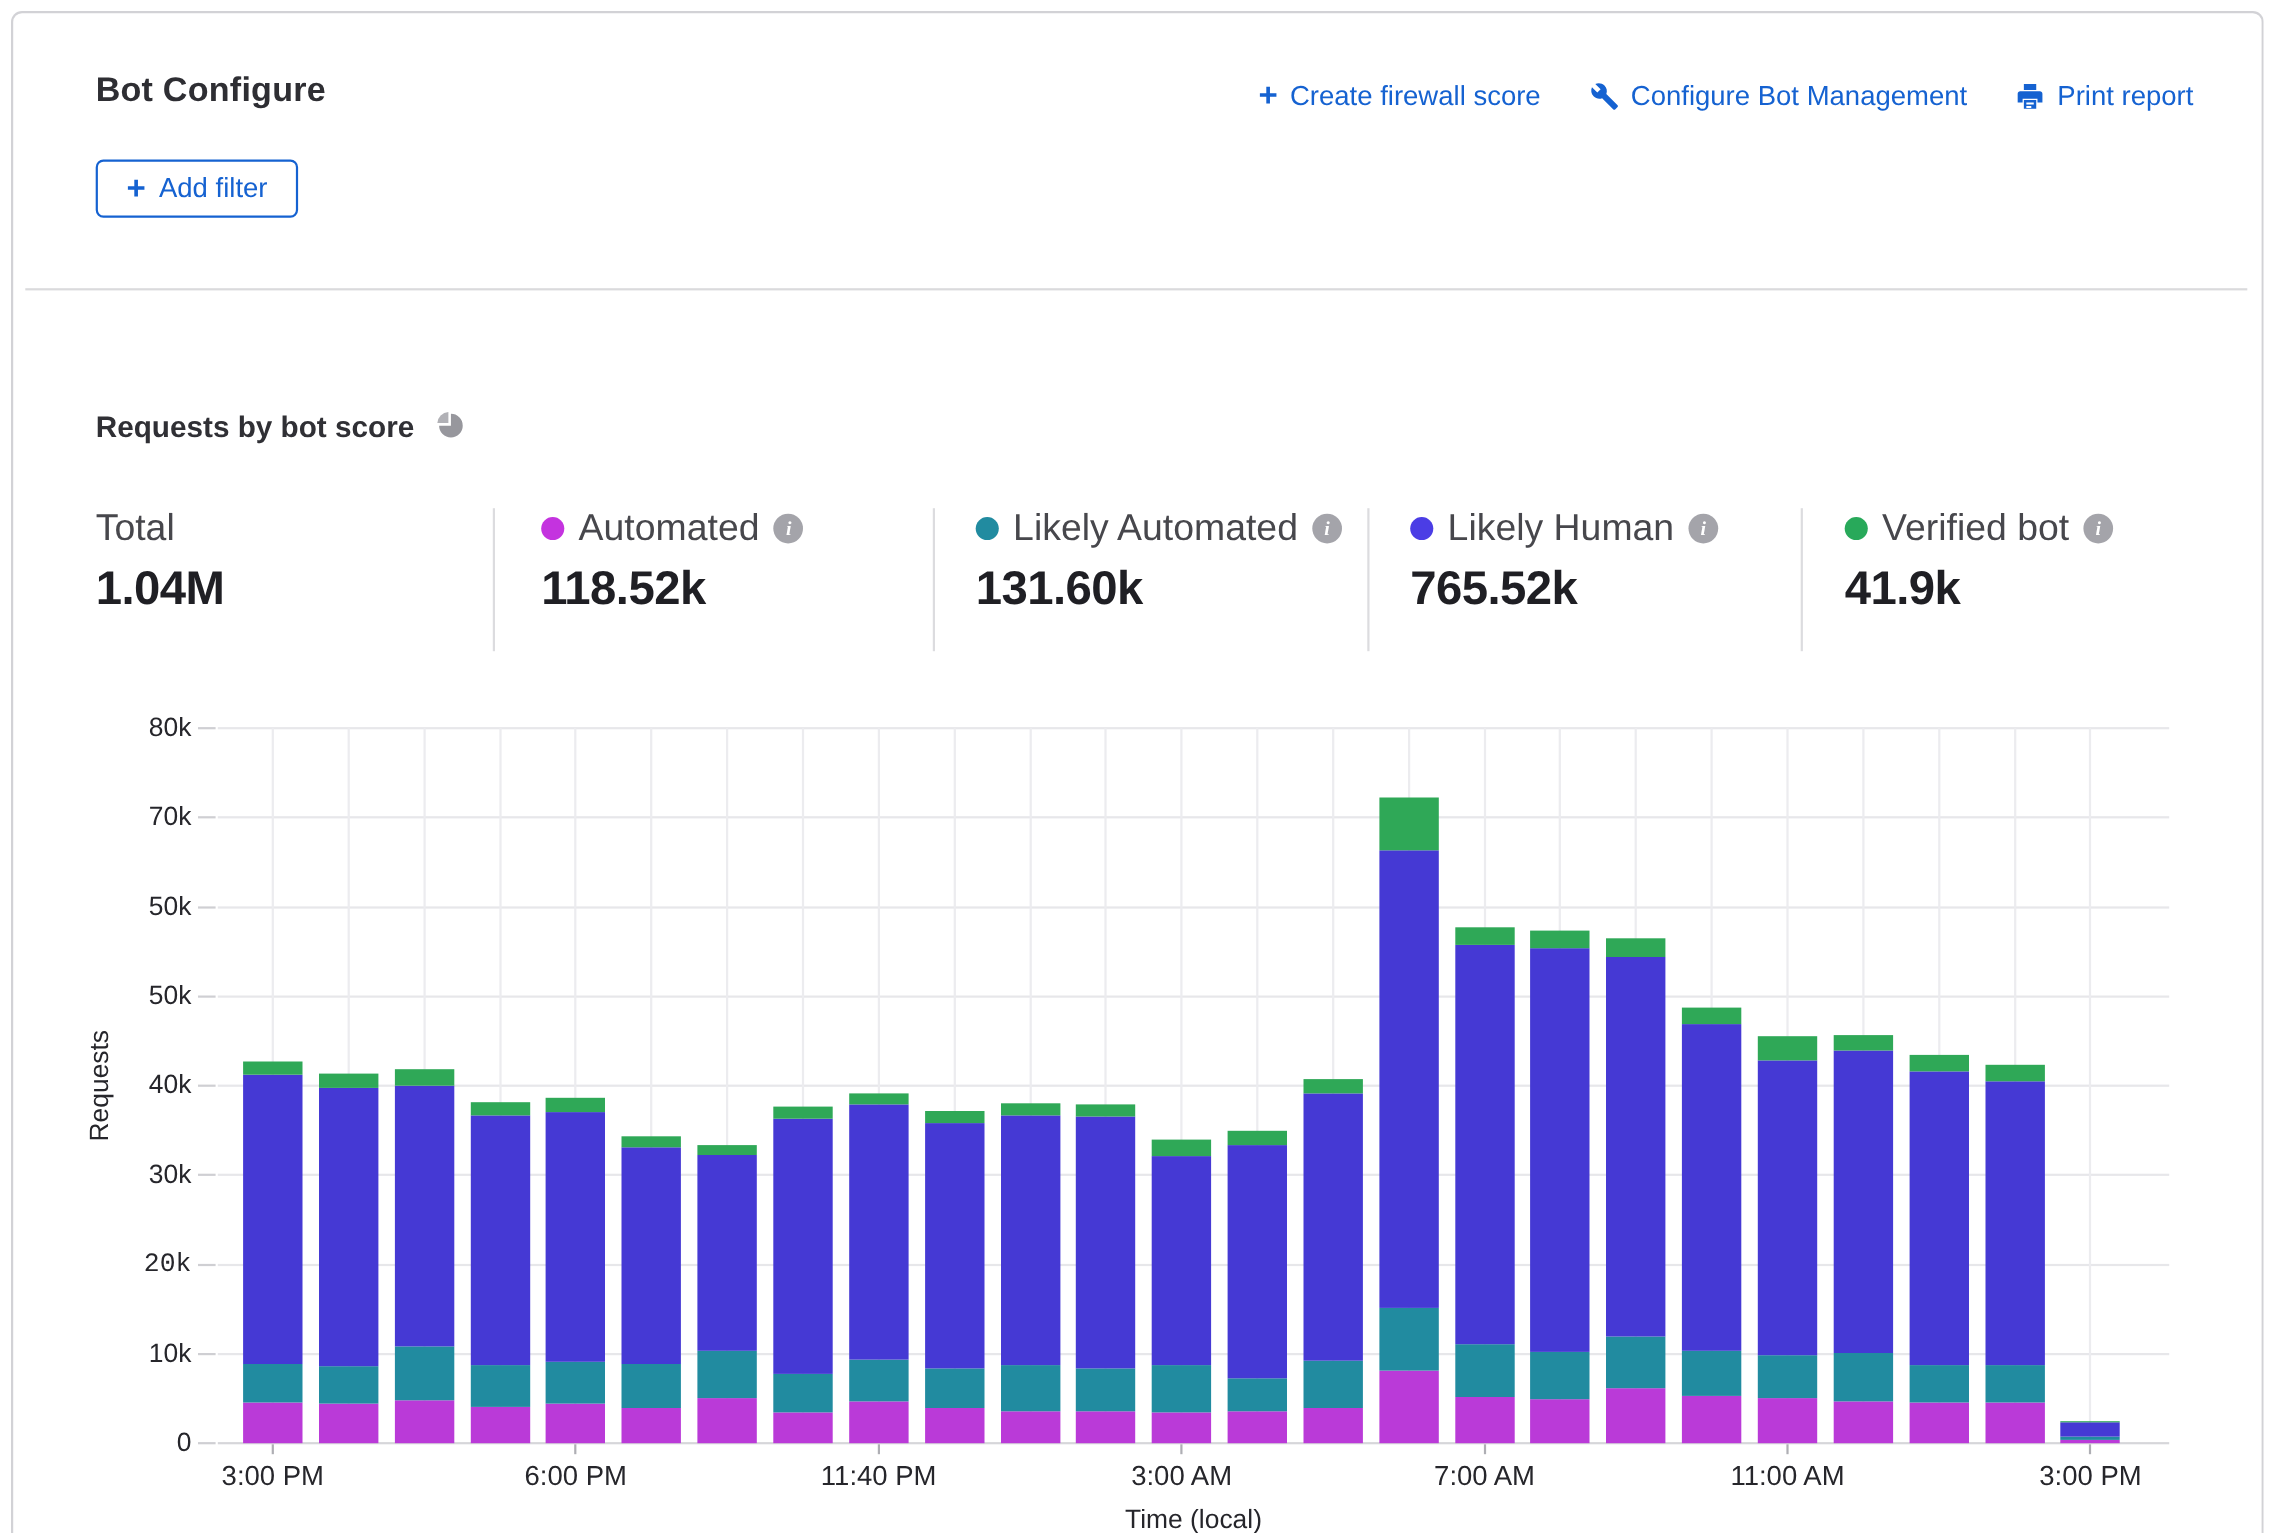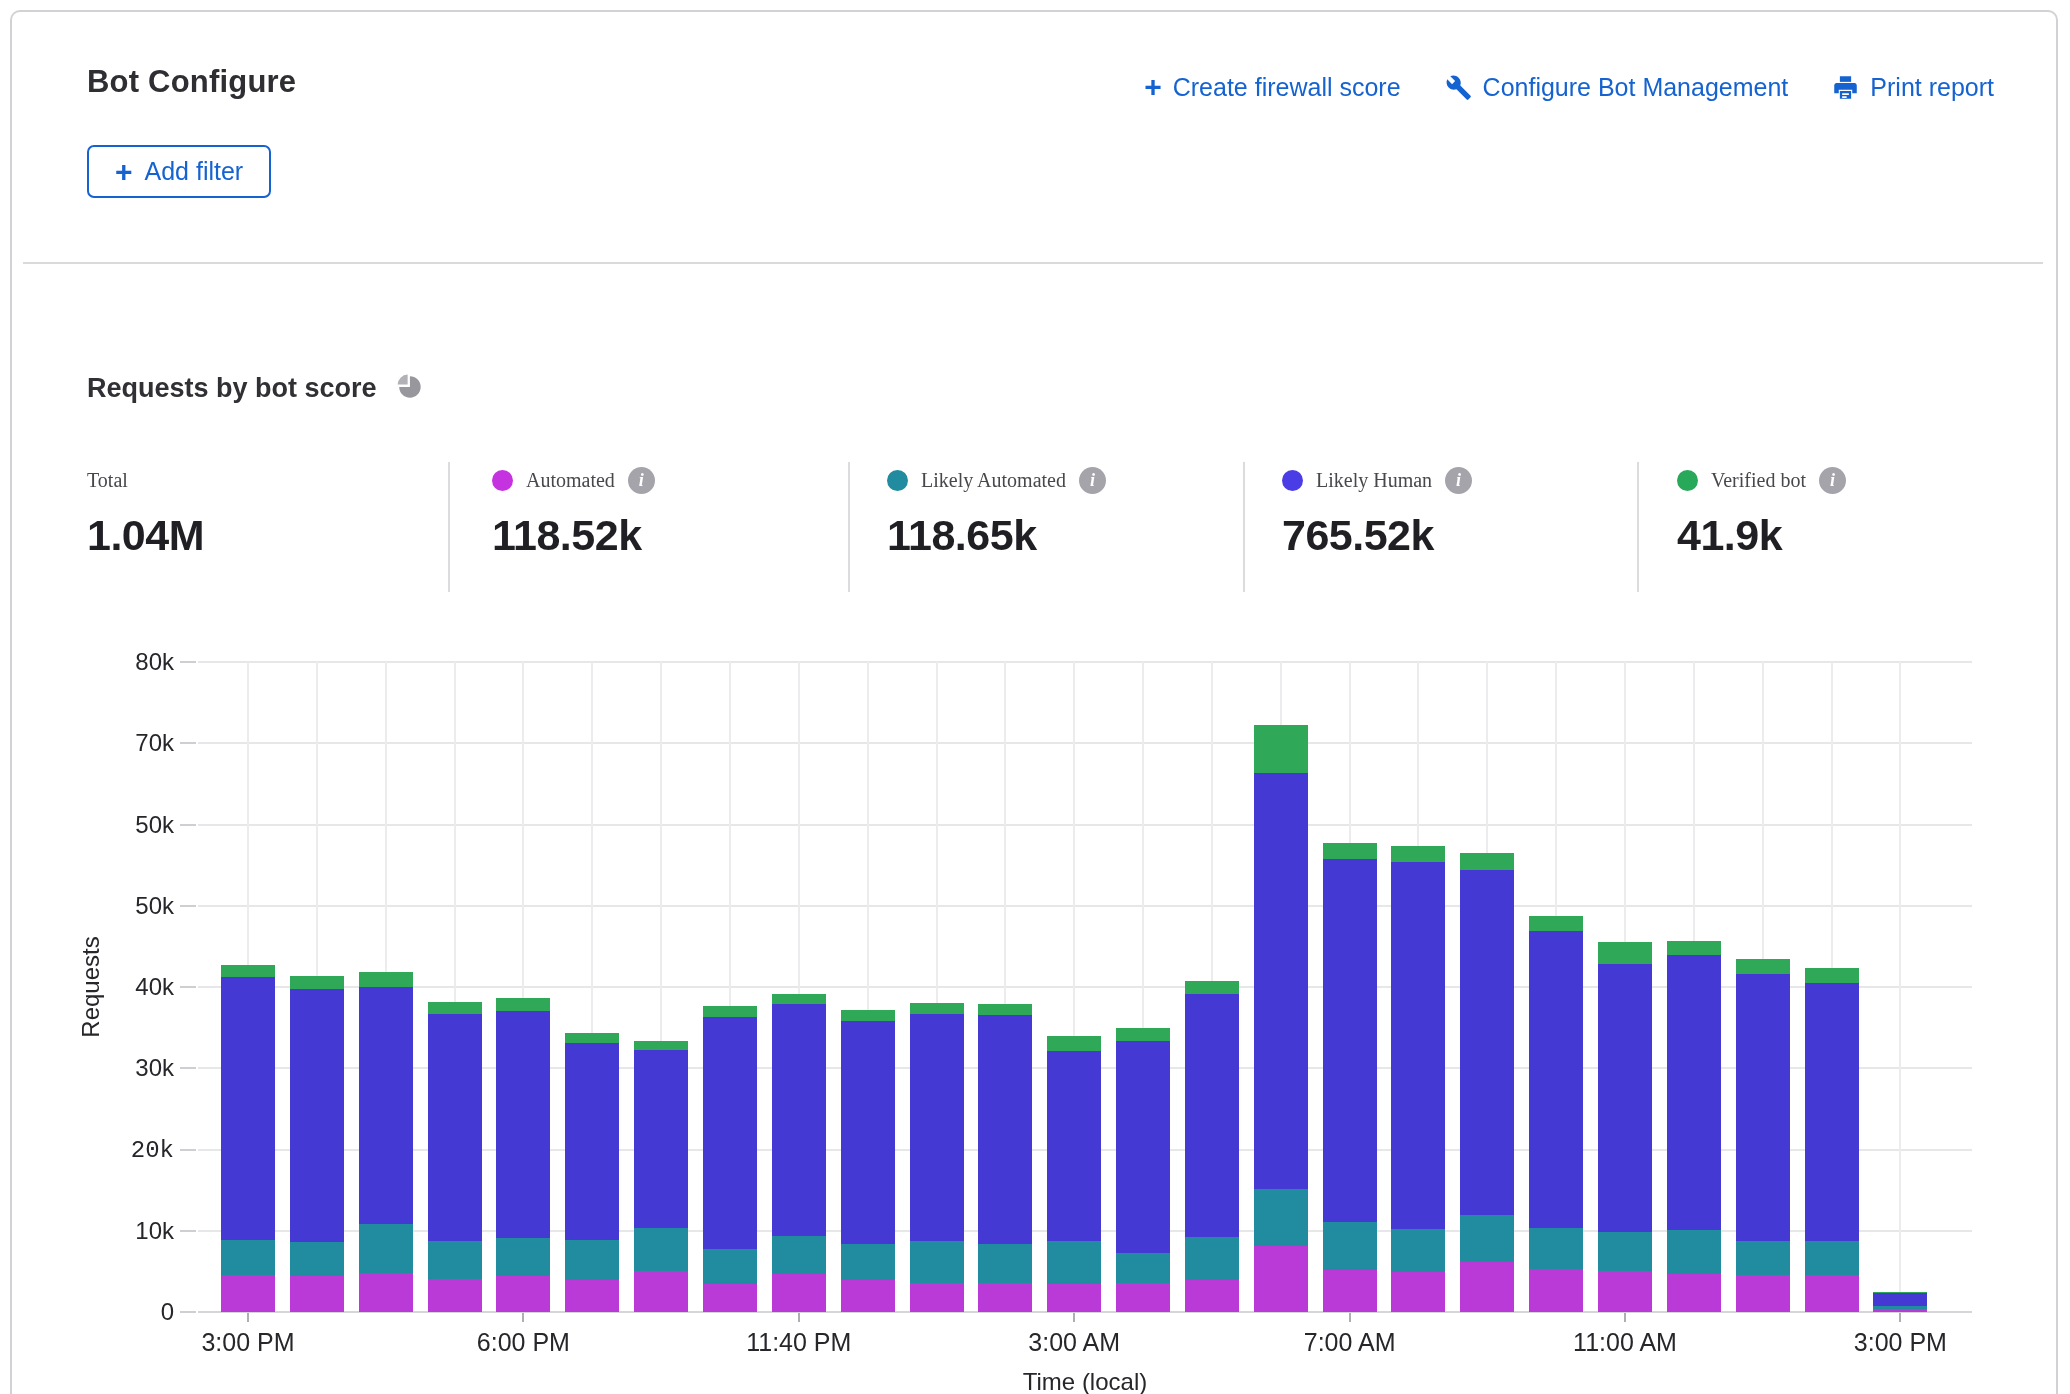--- a/index.html
+++ b/index.html
@@ -30,21 +30,21 @@
   .header-divider { position:absolute; left:11px; right:13px; top:250px; height:2px; background:#dadadc; }
 
   .section-title-row { position:absolute; left:75px; top:360px; display:flex; align-items:center; gap:18px; }
   .section-title { font-size:27px; font-weight:700; color:#303035; }
 
   .stat-divider { position:absolute; top:450px; width:2px; height:130px; background:#dcdcdf; }
 
   .stat { position:absolute; top:452px; }
   .stat .label-row { display:flex; align-items:center; gap:13px; height:32px; }
   .stat .dot { width:21px; height:21px; border-radius:50%; }
-  .stat .lbl { font-size:20px; color:#47474c;font-family:Liberation Serif, serif; }
+  .stat .lbl { font-size:34px; color:#47474c; }
   .stat .val { margin-top:15px; font-size:43px; font-weight:700; color:#1f1f24; letter-spacing:-.5px; }
   .info-icon { width:27px; height:27px; border-radius:50%; background:#a4a4aa; color:#fff; display:flex;
           align-items:center; justify-content:center; font-size:18px; font-weight:700; font-style:italic;
           font-family:"Liberation Serif","DejaVu Serif",serif; }
 
   
   #ylabels div { position:absolute; right:0; transform:translateY(-50%); font-size:24px; color:#26262b; }
   #ydashes div { position:absolute; width:16px; height:2px; background:#cfcfd3; }
   #plot { position:absolute; left:186px; top:650px; width:1774px; height:650px; }
   .gl-h { position:absolute; left:0; width:100%; height:2px; background:#e7e7ea; }
@@ -129,21 +129,21 @@
       <div class="val">118.52k</div>
     </div>
 
     <div class="stat-divider" style="left:836px"></div>
     <div class="stat" style="left:875px">
       <div class="label-row">
         <span class="dot" style="background:#218ba0"></span>
         <span class="lbl">Likely Automated</span>
         <span class="info-icon">i</span>
       </div>
-      <div class="val">118.65k</div>
+      <div class="val">131.60k</div>
     </div>
 
     <div class="stat-divider" style="left:1231px"></div>
     <div class="stat" style="left:1270px">
       <div class="label-row">
         <span class="dot" style="background:#4b3de5"></span>
         <span class="lbl">Likely Human</span>
         <span class="info-icon">i</span>
       </div>
       <div class="val">765.52k</div>

